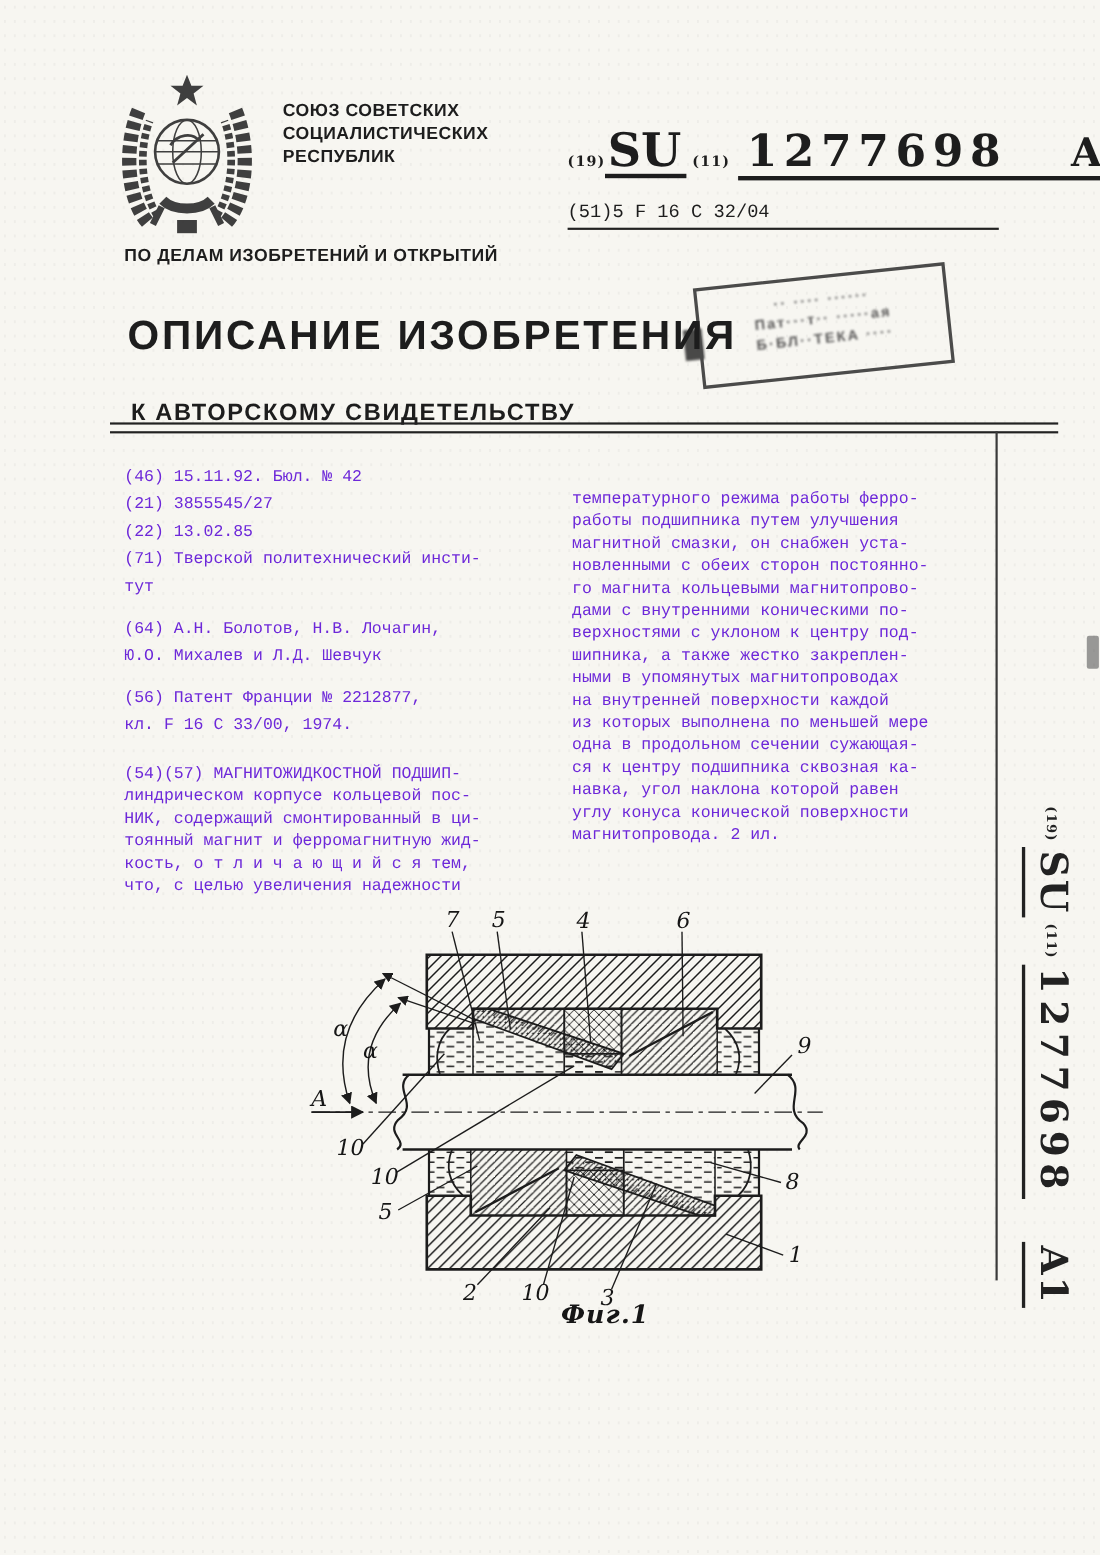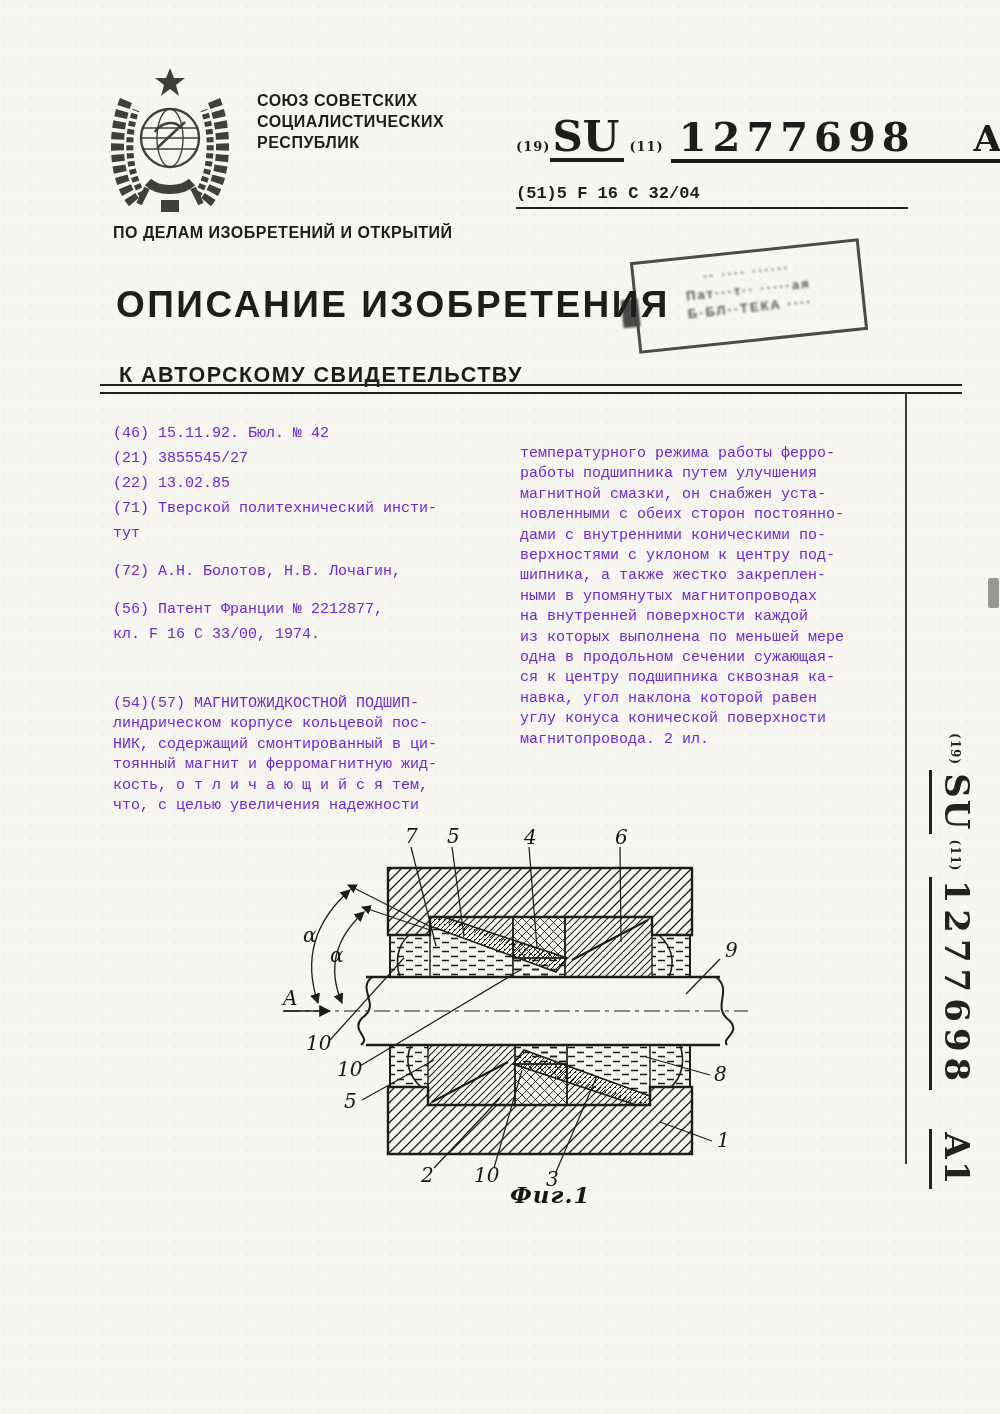--- a/index.html
+++ b/index.html
@@ -15,21 +15,21 @@
   
   .country{left:257px;top:90px;font-size:16px;font-weight:bold;line-height:21px;letter-spacing:0.5px;}
   .committee{left:113px;top:222px;font-size:16px;font-weight:bold;line-height:21px;letter-spacing:0.5px;}
   .docnum{left:516px;top:116px;display:flex;align-items:baseline;white-space:nowrap;font-family:"DejaVu Serif", serif;}
   .docnum .tiny{font-size:13px;font-weight:bold;letter-spacing:1px;}
   .docnum .su{font-size:42px;font-weight:bold;border-bottom:4px solid #1d1d1d;padding:0 5px 0 2px;line-height:1;}
   .docnum .numgrp{display:flex;align-items:baseline;border-bottom:4px solid #1d1d1d;margin-left:7px;padding:0 6px 2px 8px;}
   .docnum .num{font-size:40px;font-weight:bold;letter-spacing:6px;line-height:1;}
   .docnum .kind{font-size:36px;font-weight:bold;margin-left:58px;line-height:1;}
   .ipc{left:516px;top:184px;font-family:"Liberation Mono","DejaVu Sans Mono",monospace;
-       font-size:17px;font-weight:bold;border-bottom:2px solid #222;width:392px;padding-bottom:4px;}
+       font-size:17px;font-weight:normal;border-bottom:2px solid #222;width:392px;padding-bottom:4px;}
   .title-main{left:116px;top:284px;font-size:37px;font-weight:bold;letter-spacing:2.5px;}
   .title-sub{left:119px;top:343px;font-size:21.5px;font-weight:bold;letter-spacing:1.5px;margin-top:20px;}
   .dblrule{left:100px;top:384px;width:862px;height:6px;border-top:2.5px solid #222;border-bottom:2px solid #222;}
   
   .stamp{left:634px;top:250px;width:224px;height:86px;border:3px solid #2e2e2e;transform:rotate(-6deg);
          opacity:.85;}
   .stamp .sl{font-size:13px;font-weight:bold;color:#3c3c3c;letter-spacing:2px;text-align:center;
              filter:blur(1.1px);line-height:18px;}
   .stamp .sl:first-child{margin-top:10px;}
   .stamp-notch{position:absolute;left:-16px;top:34px;width:17px;height:28px;background:#2b2b2b;filter:blur(1px);}
@@ -111,38 +111,40 @@
 
 <div class="abs dblrule"></div>
 
 <div class="abs col biblio">
     <div class="tline">(46) 15.11.92. Бюл. № 42</div>
     <div class="tline">(21) 3855545/27</div>
     <div class="tline">(22) 13.02.85</div>
     <div class="tline">(71) Тверской политехнический инсти-</div>
     <div class="tline">тут</div>
     <div class="tline gap"></div>
-    <div class="tline">(72) А.Н. Болотов, Н.В. Лочагин,</div>
+    <div class="tline">(64) А.Н. Болотов, Н.В. Лочагин,</div>
+    <div class="tline">Ю.О. Михалев и Л.Д. Шевчук</div>
     <div class="tline gap"></div>
     <div class="tline">(56) Патент Франции № 2212877,</div>
     <div class="tline">кл. F 16 C 33/00, 1974.</div>
   </div>
 <div class="abs col claim">
     <div class="tline">(54)(57) МАГНИТОЖИДКОСТНОЙ ПОДШИП-</div>
     <div class="tline">линдрическом корпусе кольцевой пос-</div>
     <div class="tline">НИК, содержащий смонтированный в ци-</div>
     <div class="tline">тоянный магнит и ферромагнитную жид-</div>
     <div class="tline">кость, о т л и ч а ю щ и й с я тем,</div>
     <div class="tline">что, с целью увеличения надежности</div>
   </div>
 <div class="abs col rightcol">
     <div class="tline">температурного режима работы ферро-</div>
     <div class="tline">работы подшипника путем улучшения</div>
     <div class="tline">магнитной смазки, он снабжен уста-</div>
     <div class="tline">новленными с обеих сторон постоянно-</div>
+    <div class="tline">го магнита кольцевыми магнитопрово-</div>
     <div class="tline">дами с внутренними коническими по-</div>
     <div class="tline">верхностями с уклоном к центру под-</div>
     <div class="tline">шипника, а также жестко закреплен-</div>
     <div class="tline">ными в упомянутых магнитопроводах</div>
     <div class="tline">на внутренней поверхности каждой</div>
     <div class="tline">из которых выполнена по меньшей мере</div>
     <div class="tline">одна в продольном сечении сужающая-</div>
     <div class="tline">ся к центру подшипника сквозная ка-</div>
     <div class="tline">навка, угол наклона которой равен</div>
     <div class="tline">углу конуса конической поверхности</div>

